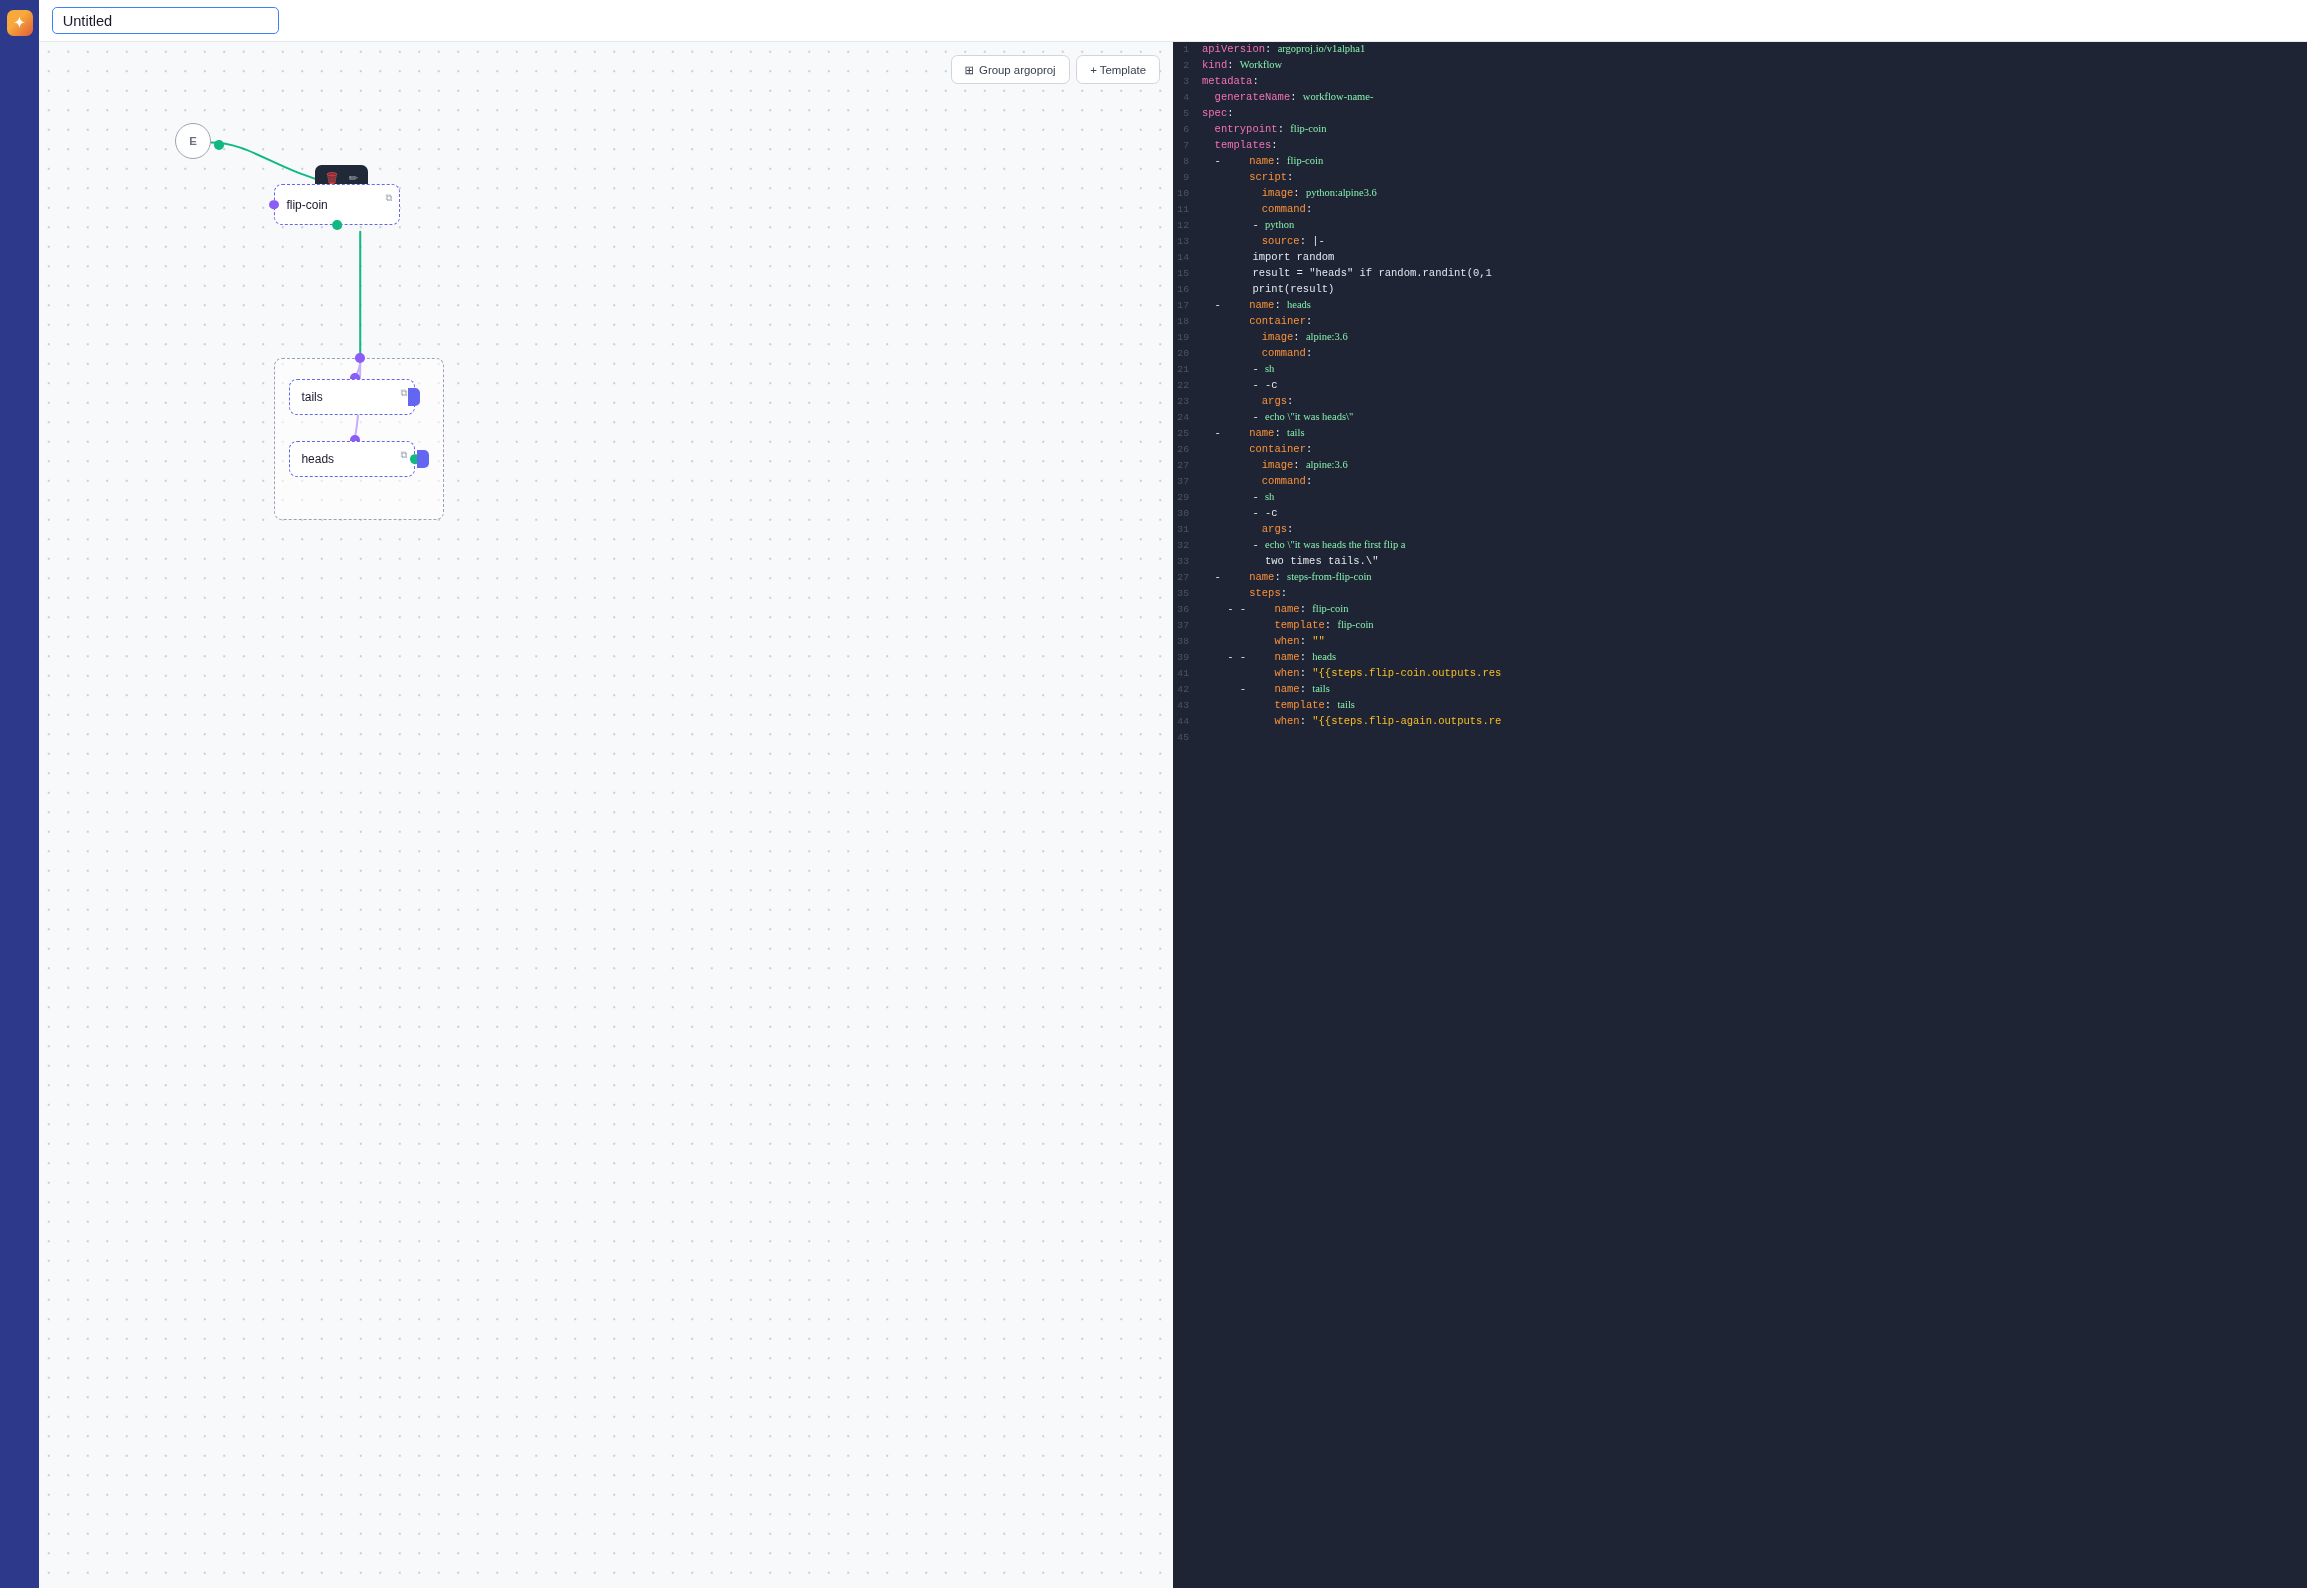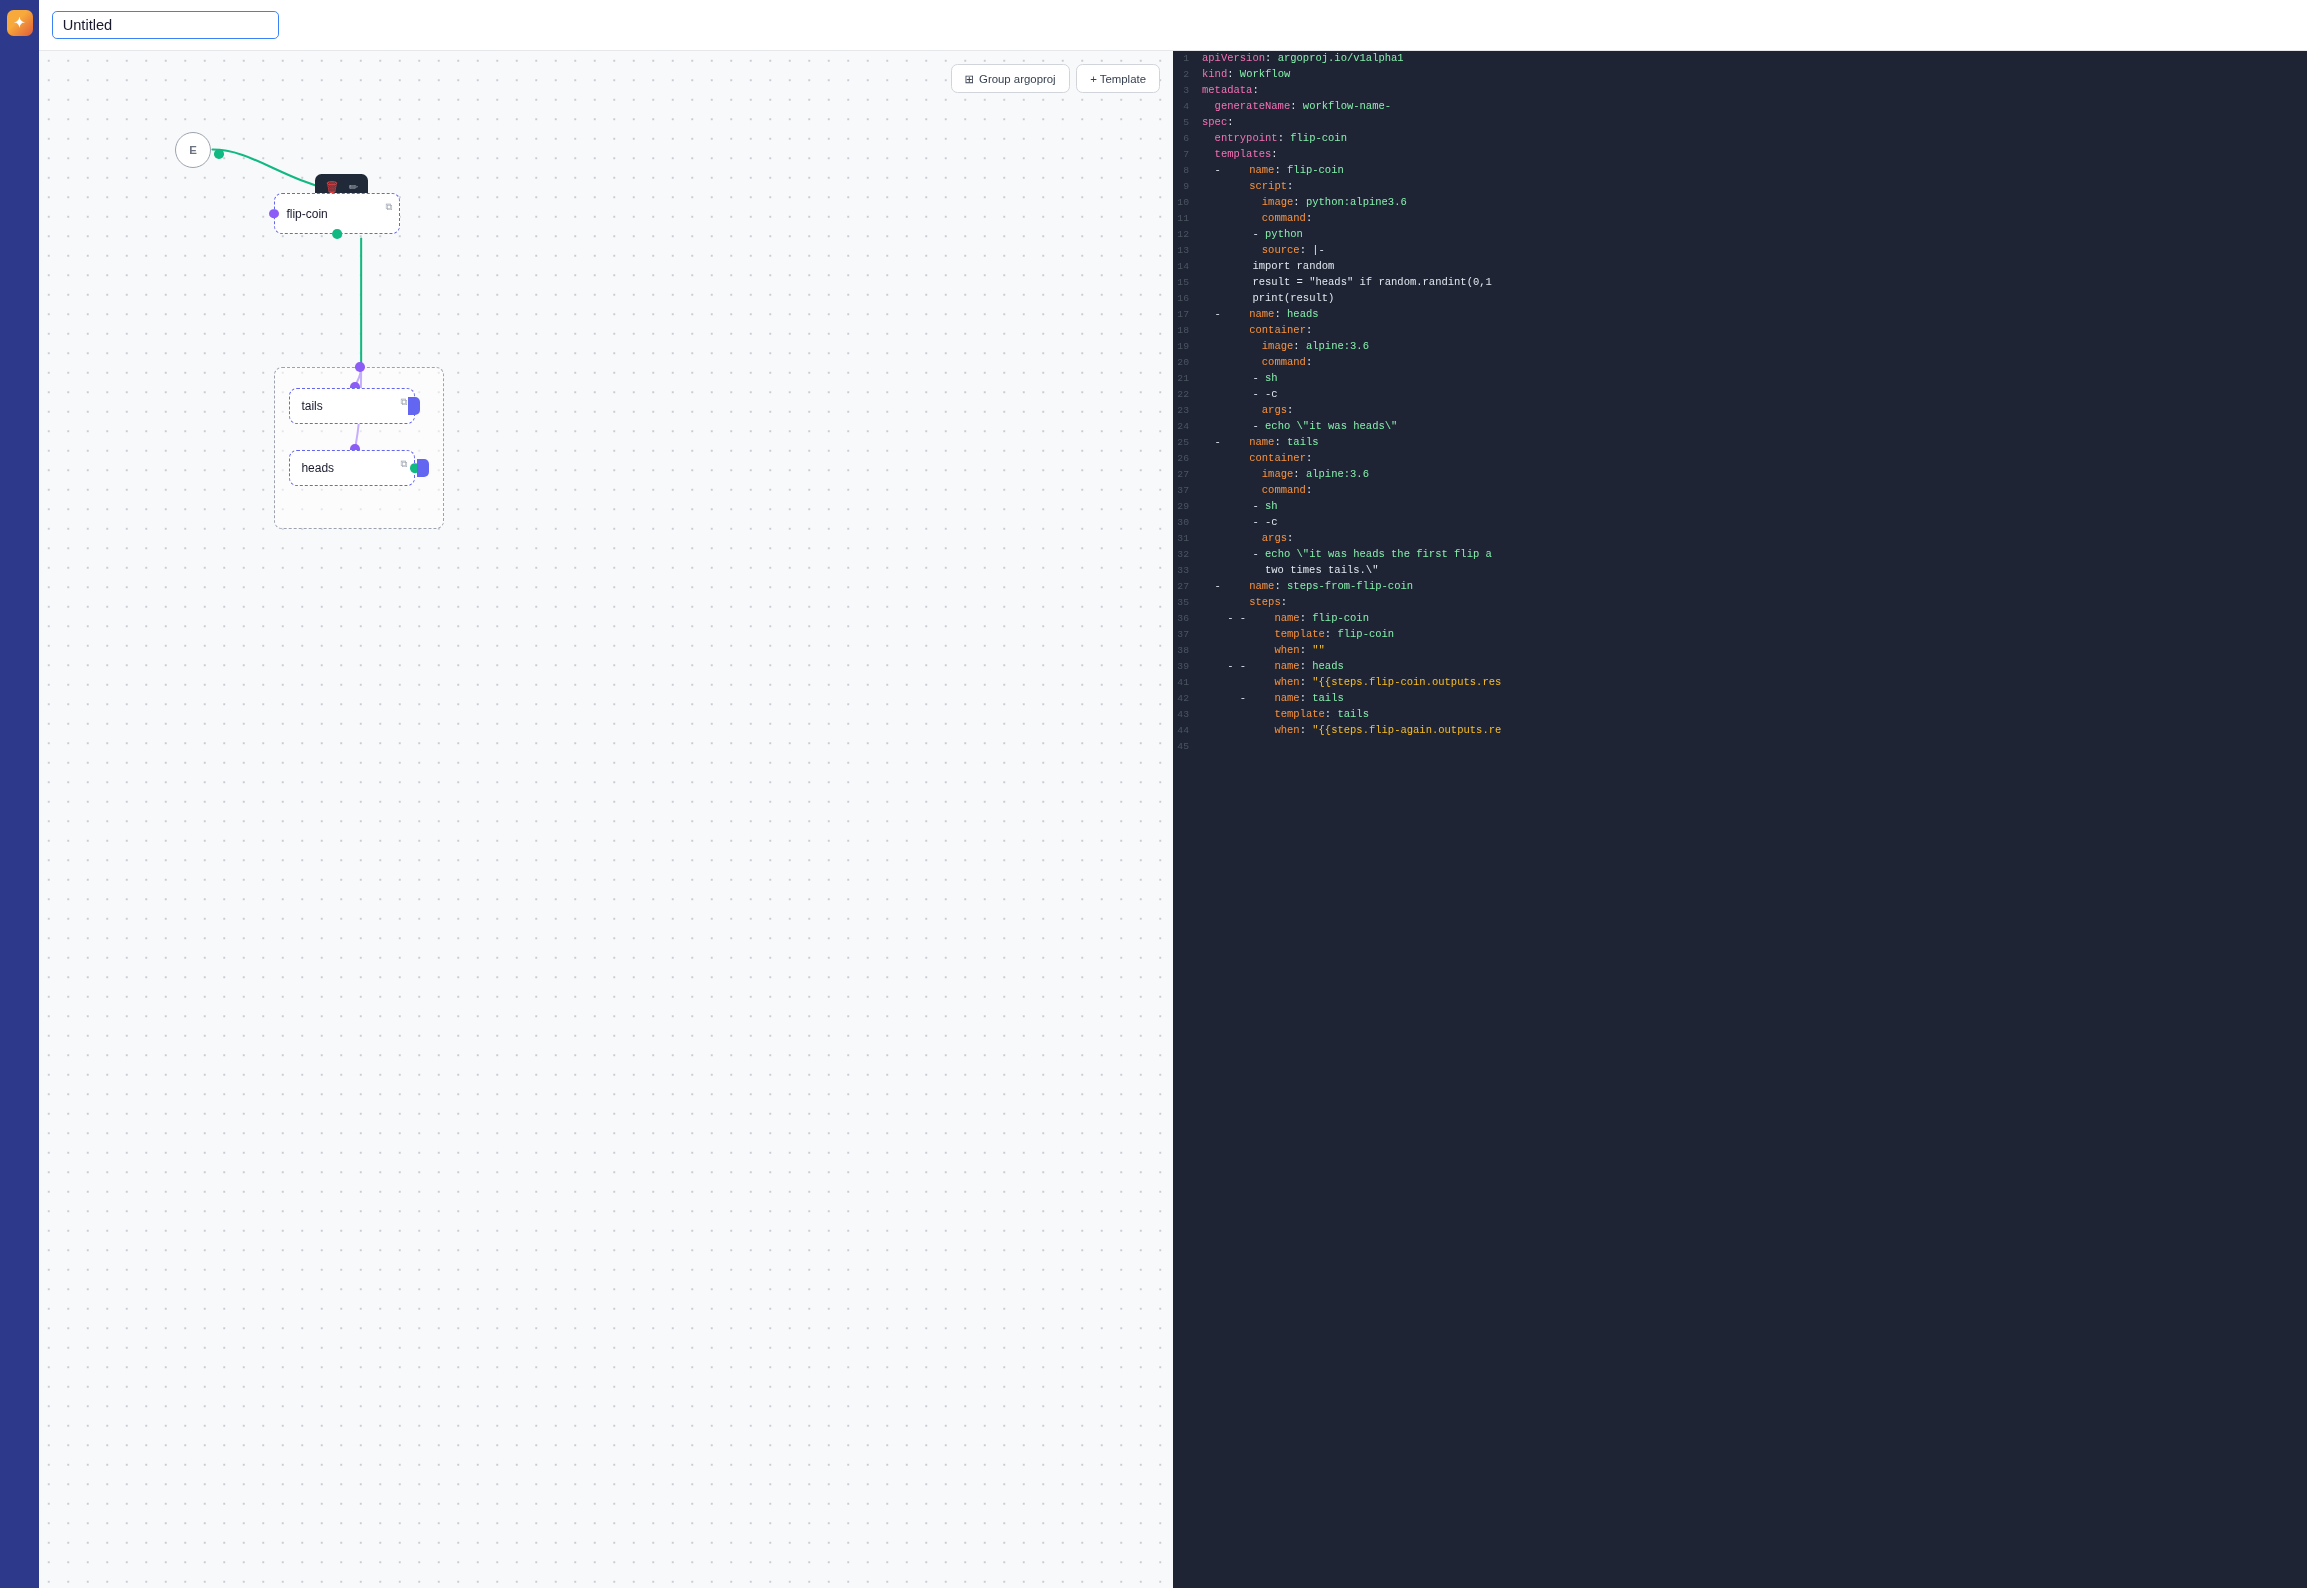--- a/index.html
+++ b/index.html
@@ -26,21 +26,21 @@
     
     #main {
       flex: 1;
       display: flex;
       flex-direction: column;
       overflow: hidden;
     }
 
     
     #header {
-      height: 51px;
+      height: 42px;
       background: white;
       border-bottom: 0.8px solid #e5e7eb;
       display: flex;
       align-items: center;
       padding: 0 13px;
       flex-shrink: 0;
     }
     #title-input {
       border: 1.2px solid #3b82f6;
       border-radius: 4.9px;
@@ -255,21 +255,21 @@
       padding-top: 0.8px;
     }
     .line-content {
       color: #e2e8f0;
       flex: 1;
       white-space: pre;
     }
 
     
     .k-key { color: #f472b6; }
-    .k-val { color: #86efac; }
+    .k-val { color: #86efac; font-family: Liberation Serif, serif; }
     .k-str { color: #fbbf24; }
     .k-white { color: #e2e8f0; }
     .k-orange { color: #fb923c; margin-left: 22px; }
   </style>
 </head>
 <body>
 
 <div id="sidebar">
   <div class="logo">✦</div>
 </div>

